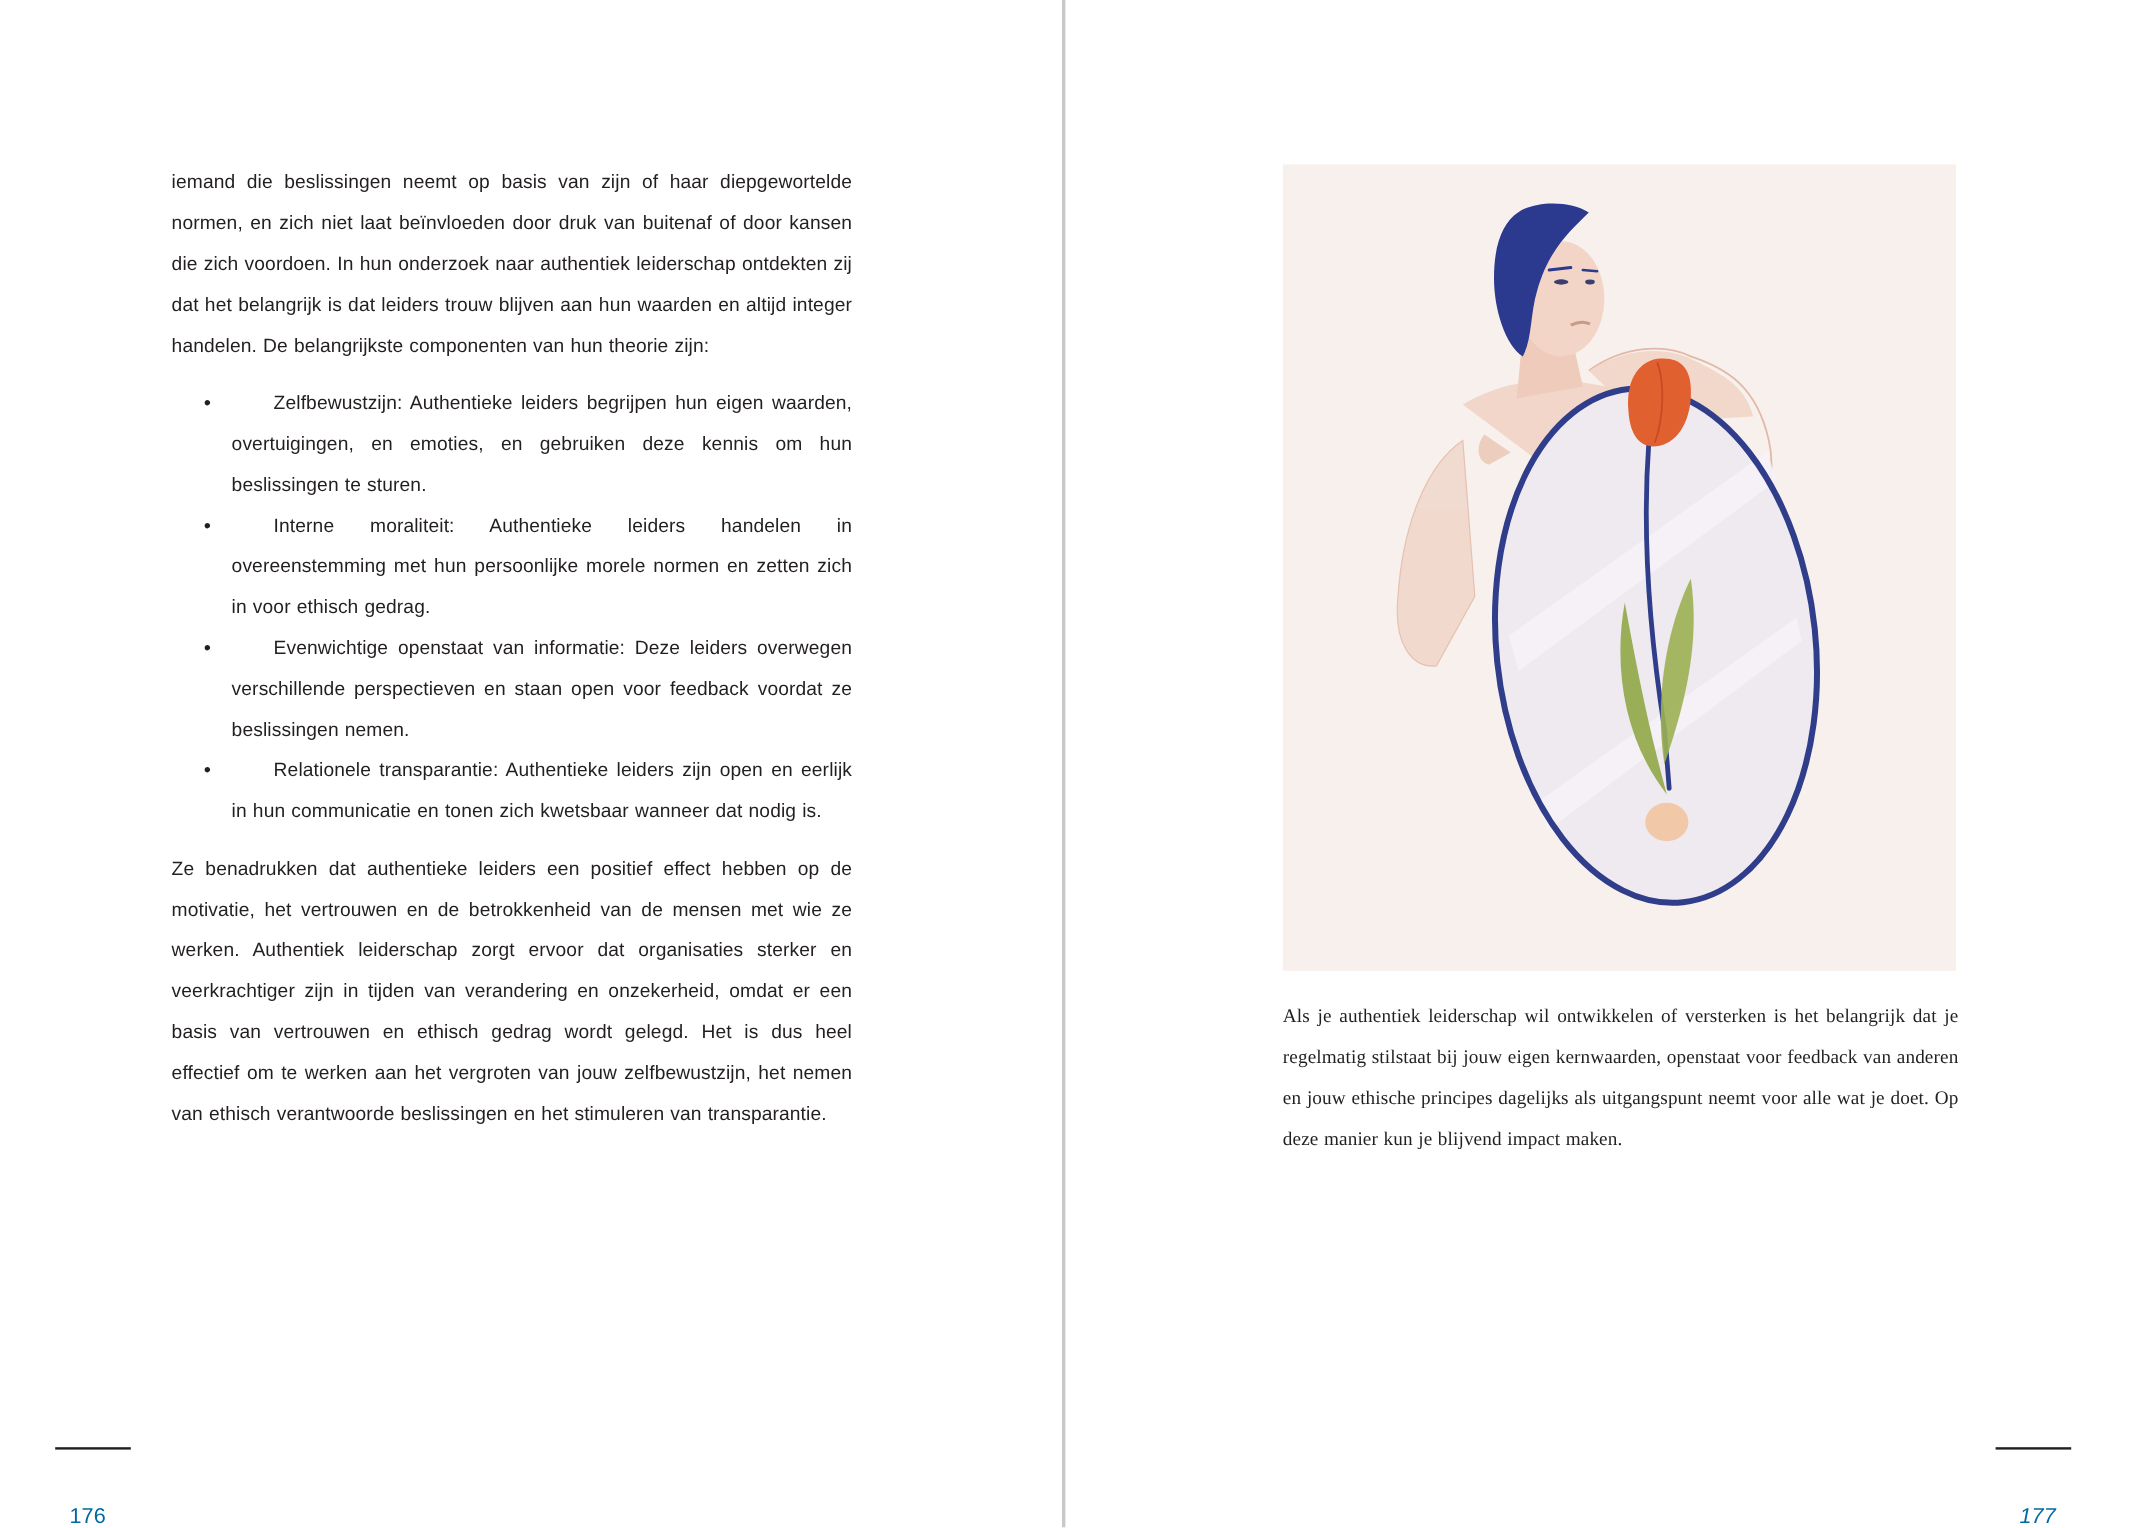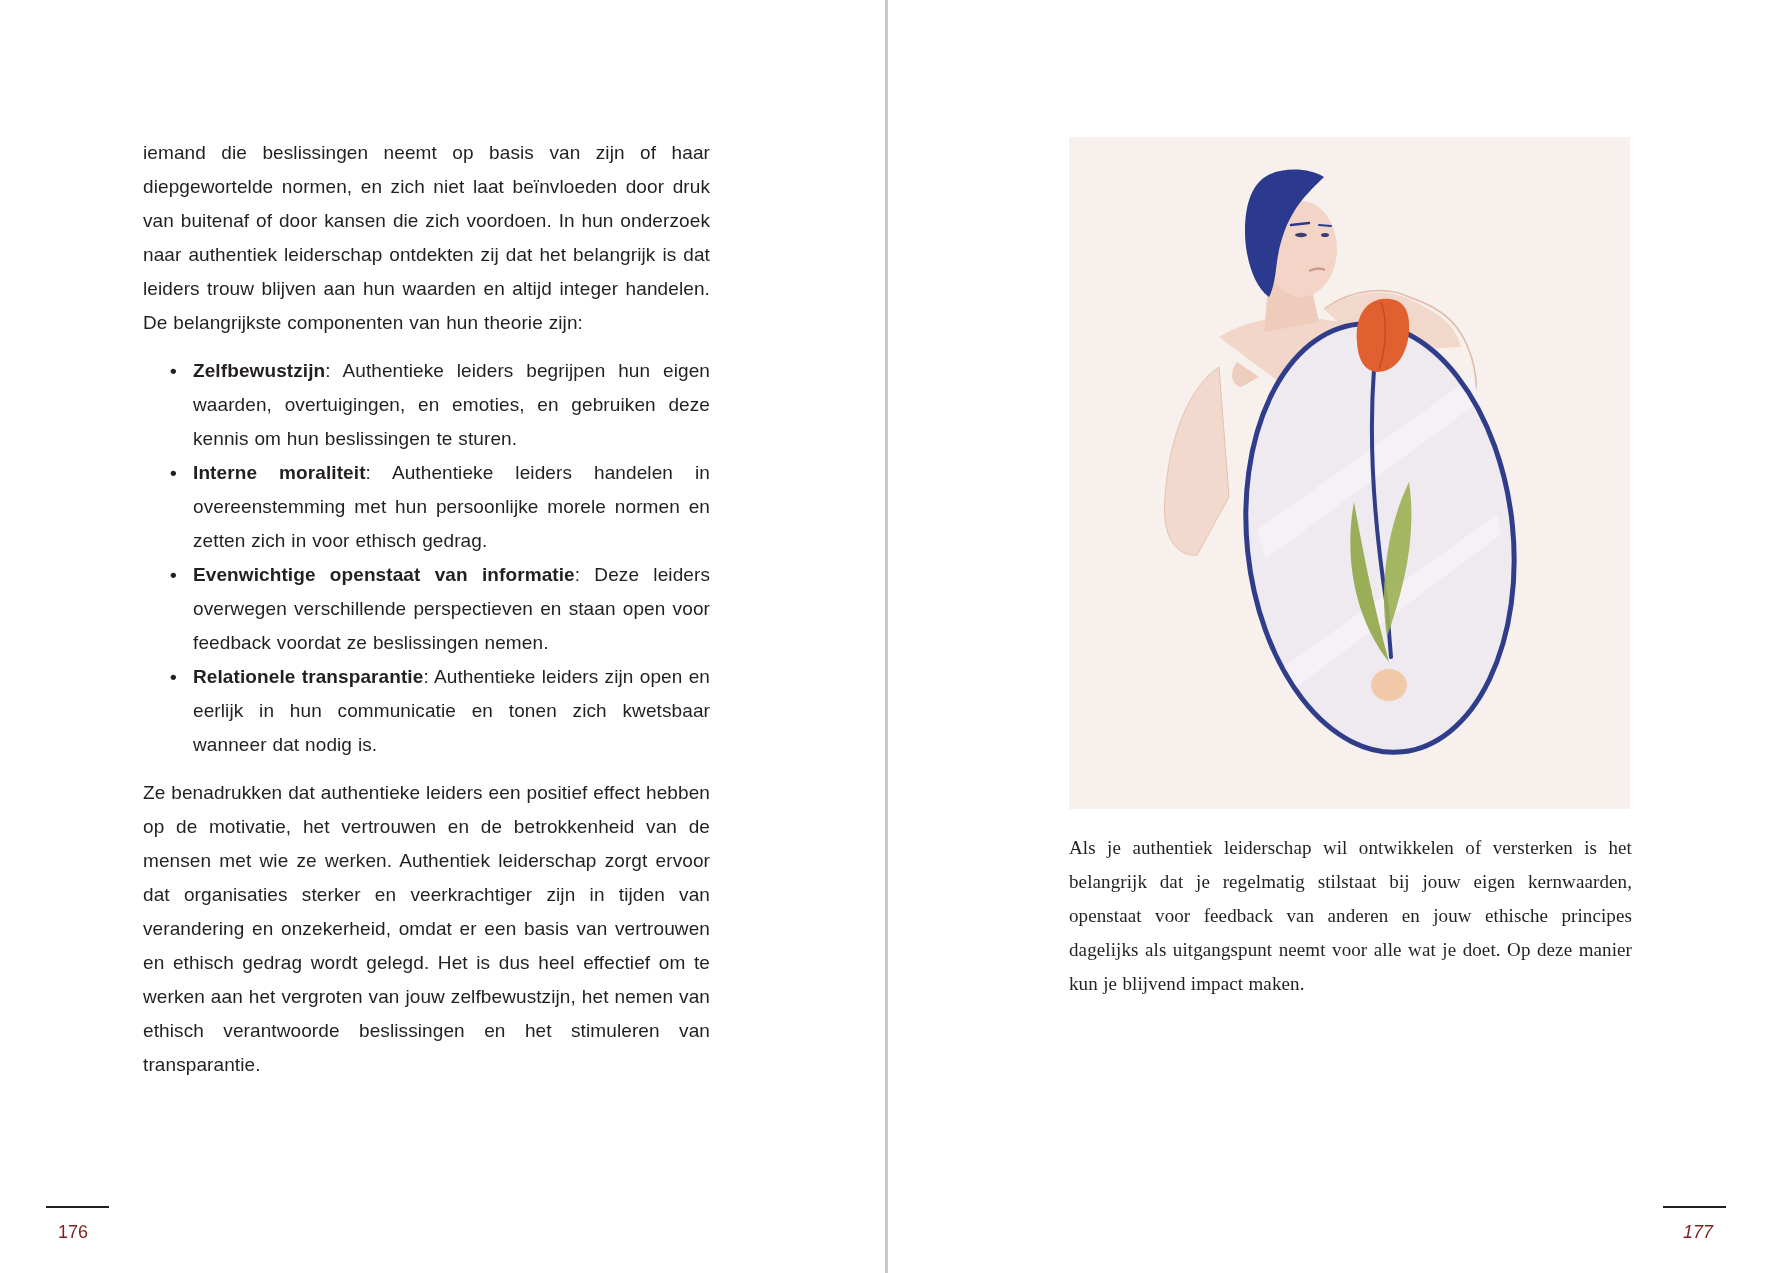--- a/index.html
+++ b/index.html
@@ -3,38 +3,38 @@
 <meta charset="utf-8">
 <style>
   html, body { margin: 0; padding: 0; background: #ffffff; }
   body { width: 1786px; height: 1273px; position: relative; overflow: hidden;
          font-family: "Liberation Sans", "DejaVu Sans", sans-serif; color: #231f20; }
   .page { position: absolute; top: 0; height: 1273px; background: #fff; }
   .page.left { left: 0; width: 885px; }
   .page.right { left: 888px; width: 898px; }
   .spine { position: absolute; left: 885px; top: 0; width: 3px; height: 1273px; background: #c9c9c9; }
 
-  .col { position: absolute; font-size: 19px; line-height: 34px; text-align: justify;
+  .col { position: absolute; font-size: 16px; line-height: 34px; text-align: justify;
          letter-spacing: 0.1px; word-spacing: 0.5px; }
   .col p { margin: 0; }
   .left-col { left: 143px; top: 136px; width: 567px; }
   .right-col { left: 1069px; top: 831px; width: 563px; font-family: Liberation Serif, serif; }
 
   ul.components { list-style: none; margin: 14px 0 14px 0; padding: 0; }
   ul.components li { position: relative; padding-left: 50px; }
   ul.components li .bullet { position: absolute; left: 27px; top: 0; font-weight: bold; }
-  ul.components li b { font-weight: bold; }
+  ul.components li b { font-weight: normal; margin-left: 35px; }
   .p-gap { margin-top: 14px !important; }
 
   .figure { position: absolute; left: 1069px; top: 137px; width: 561px; height: 672px;
             background: #f7f0ed; overflow: hidden; }
   .figure svg { display: block; }
 
   .footer-rule { position: absolute; height: 1.5px; background: #231f20; width: 63px; top: 1206px; }
-  .page-num { position: absolute; top: 1221px; font-size: 18px; line-height: 22px; color: #7f1d1d; }
+  .page-num { position: absolute; top: 1252px; font-size: 18px; line-height: 22px; color: #0369a1; }
 </style>
 </head>
 <body>
 
 <div class="page left"></div>
 
 <div class="col left-col">
   <p>iemand die beslissingen neemt op basis van zijn of haar diepgewortelde normen, en zich niet laat beïnvloeden door druk van buitenaf of door kansen die zich voordoen. In hun onderzoek naar authentiek leiderschap ontdekten zij dat het belangrijk is dat leiders trouw blijven aan hun waarden en altijd integer handelen. De belangrijkste componenten van hun theorie zijn:</p>
 
   <ul class="components">

